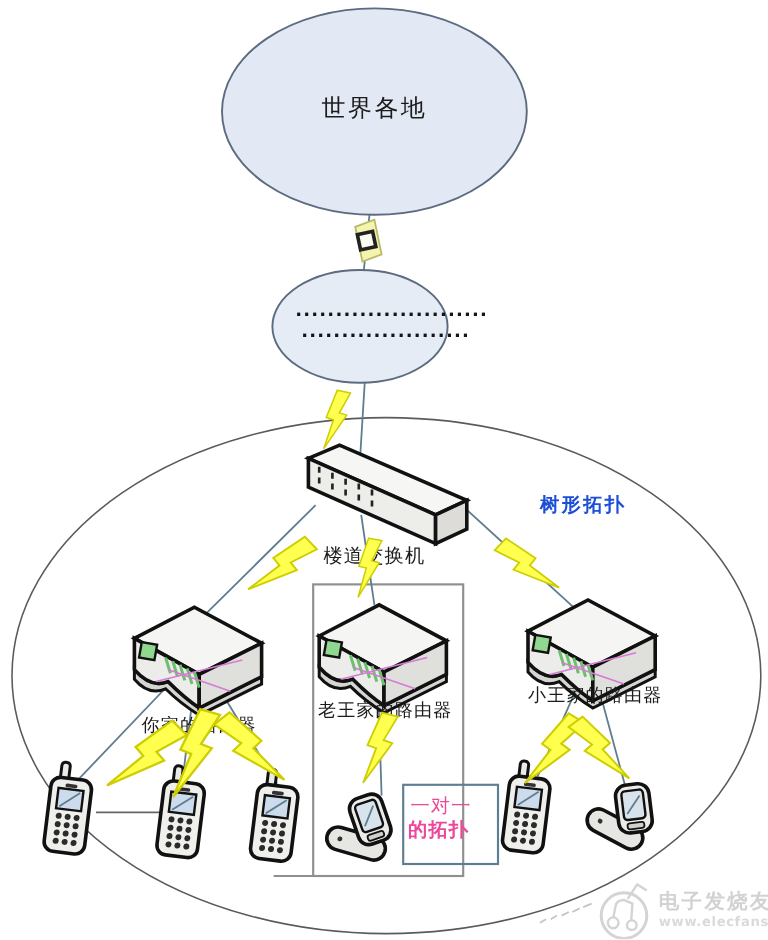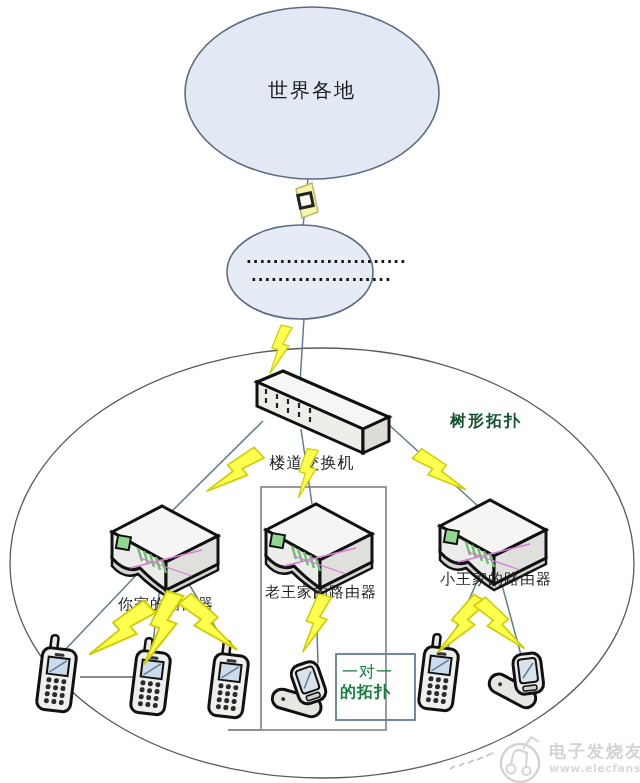--- a/index.html
+++ b/index.html
@@ -6,26 +6,26 @@
   .stage{position:relative;width:640px;height:783px;background:#ffffff;overflow:hidden;
          font-family:"DejaVu Sans","Liberation Sans",sans-serif;}
   .stage svg{position:absolute;left:0;top:0;}
   .lbl{position:absolute;white-space:nowrap;color:#1b1b1b;z-index:5;}
   .ctr{transform:translateX(-50%);}
   #lbl-world{left:312px;top:77px;font-size:20px;letter-spacing:2px;}
   .dots{font-size:15px;font-weight:700;letter-spacing:1px;line-height:14px;color:#141414;}
   #dots1{left:246px;top:251px;}
   #dots2{left:251px;top:269px;}
   #lbl-switch{left:312px;top:453px;font-size:16px;letter-spacing:1px;}
-  #lbl-tree{left:450px;top:411px;font-size:16px;font-weight:700;color:#14532d;letter-spacing:2px;}
+  #lbl-tree{left:450px;top:411px;font-size:16px;font-weight:700;color:#1d4ed8;letter-spacing:2px;}
   .rlabel{font-size:15px;letter-spacing:1px;}
   #lbl-r0{left:166px;top:595px;}
   #lbl-r1{left:321px;top:583px;}
   #lbl-r2{left:496px;top:570px;}
-  .o2o{font-size:16px;color:#15803d;letter-spacing:1px;}
+  .o2o{font-size:16px;color:#ec4899;letter-spacing:1px;}
   #o2o1{left:342px;top:662px;}
   #o2o2{left:340px;top:682px;font-weight:bold;}
   #wm-brand{left:549px;top:740px;font-size:17px;font-weight:700;color:#d2d2d2;letter-spacing:2px;}
   #wm-url{left:549px;top:762px;font-size:11px;font-weight:700;color:#dadada;letter-spacing:0.5px;}
   .overlay{pointer-events:none;z-index:8;}
 </style>
 </head>
 <body>
 
 <div class="stage">

